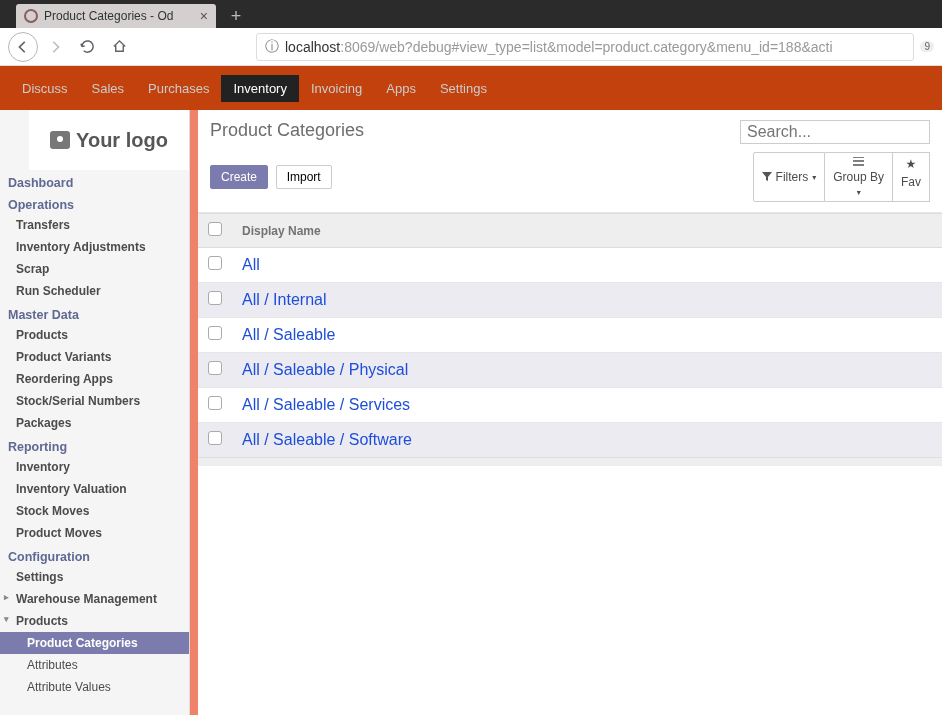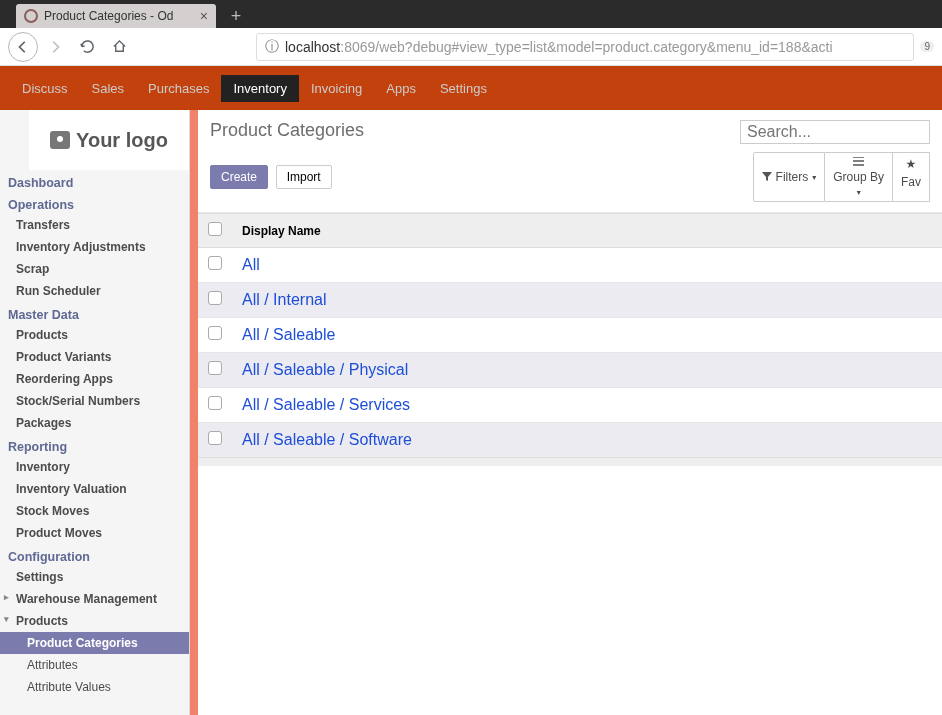--- a/index.html
+++ b/index.html
@@ -57,21 +57,21 @@
   .btn { border: 1px solid #ccc; background: #fff; padding: 4px 10px; font-size: 12px; cursor: pointer; border-radius: 2px; margin-right: 4px; }
   .btn.primary { background: #7c7bad; color: #fff; border-color: #7c7bad; }
   .btn-group { display: flex; }
   .btn-grp { border: 1px solid #ccc; background: #fff; padding: 4px 8px; font-size: 12px; cursor: pointer; display: inline-flex; align-items: center; gap: 4px; }
   .btn-grp:first-child { border-radius: 2px 0 0 2px; justify-content: center; }
   .btn-grp + .btn-grp { border-left: none; flex-direction: column; }
   .caret-dn { font-size: 8px; }
   
   
   .list-table { width: 100%; border-collapse: collapse; }
-  .list-table th { text-align: left; background: #eee; padding: 8px 10px; font-size: 12px; font-weight: 600; color: #000000; border-bottom: 1px solid #ddd; border-top: 1px solid #ddd; }
+  .list-table th { text-align: left; background: #eee; padding: 8px 10px; font-size: 12px; font-weight: 600; color: #737373; border-bottom: 1px solid #ddd; border-top: 1px solid #ddd; }
   .list-table th.chk { width: 30px; }
   .list-table td { padding: 8px 10px; font-size: 16px; color: #1d4ed8; }
   .list-table tbody tr { border-bottom: 1px solid #e6e6e6; }
   .list-table tbody tr:nth-child(even) { background: #ecebf2; }
   .list-table tfoot td { background: #eee; height: 8px; padding: 0; border-top: 1px solid #ddd; }
   .chk-box { width: 14px; height: 14px; border: 1px solid #aaa; border-radius: 3px; display: inline-block; background: #fff; }
   
   svg { display: block; }
 </style>
 </head>

